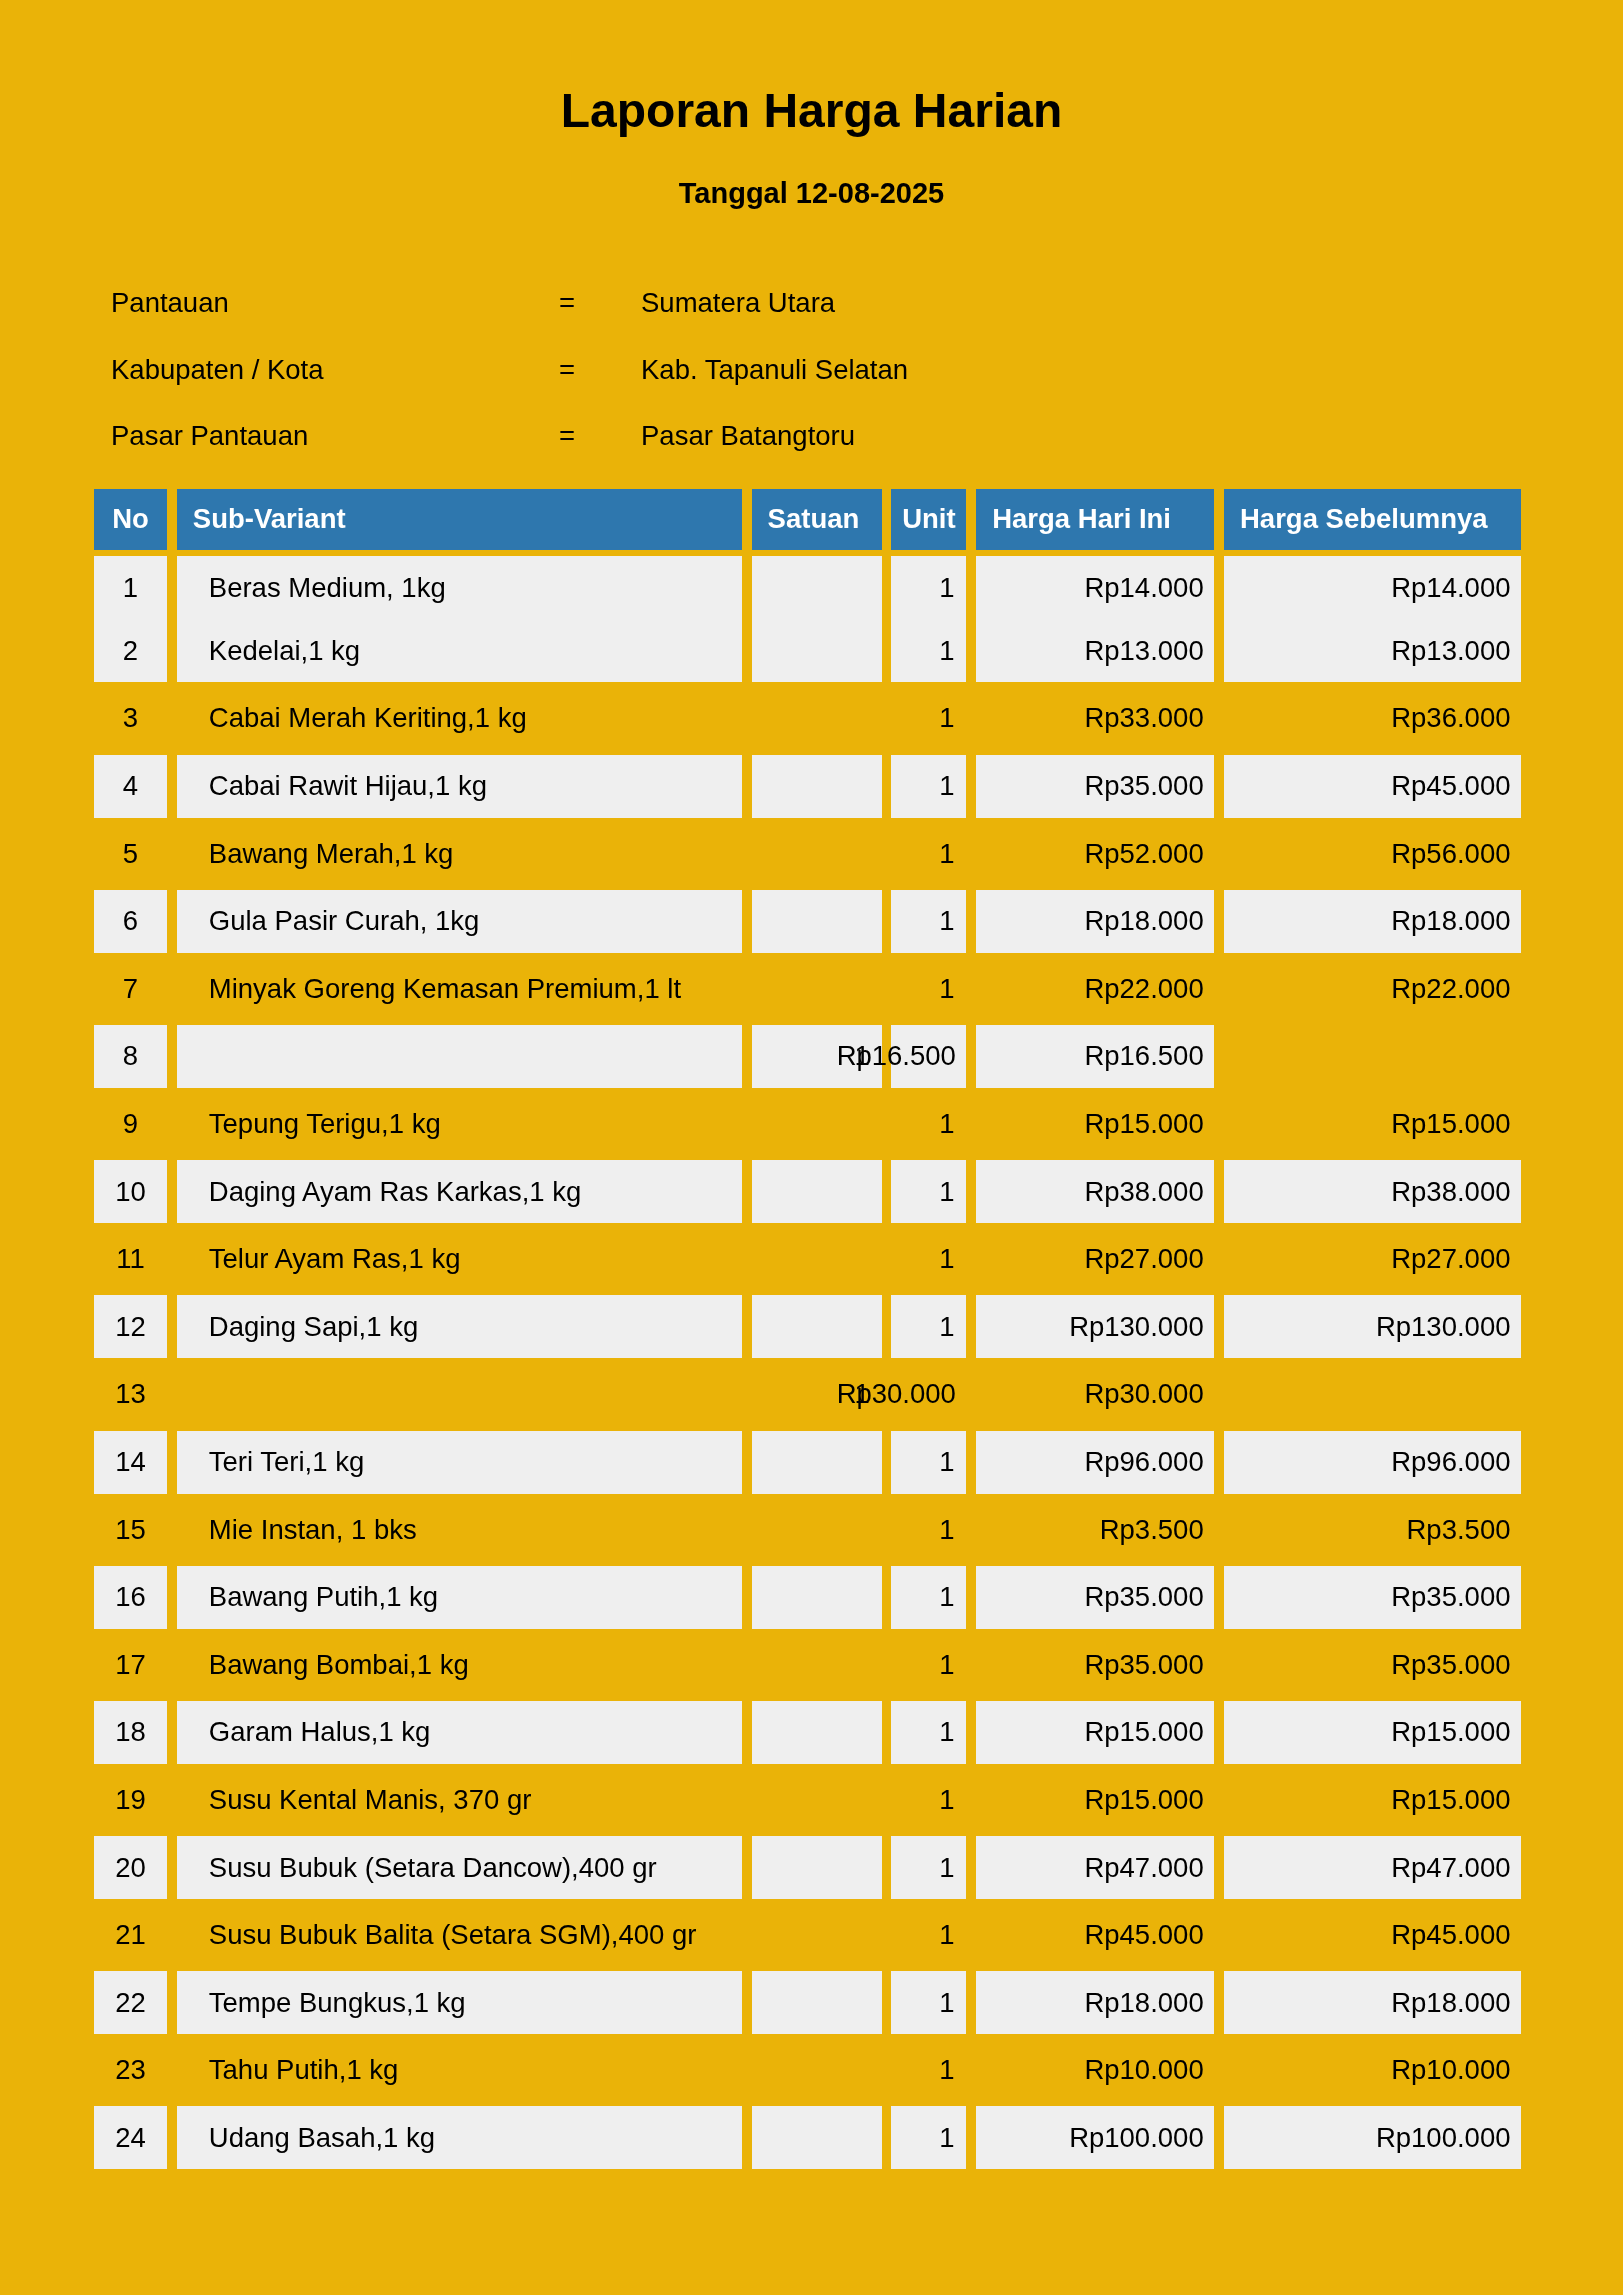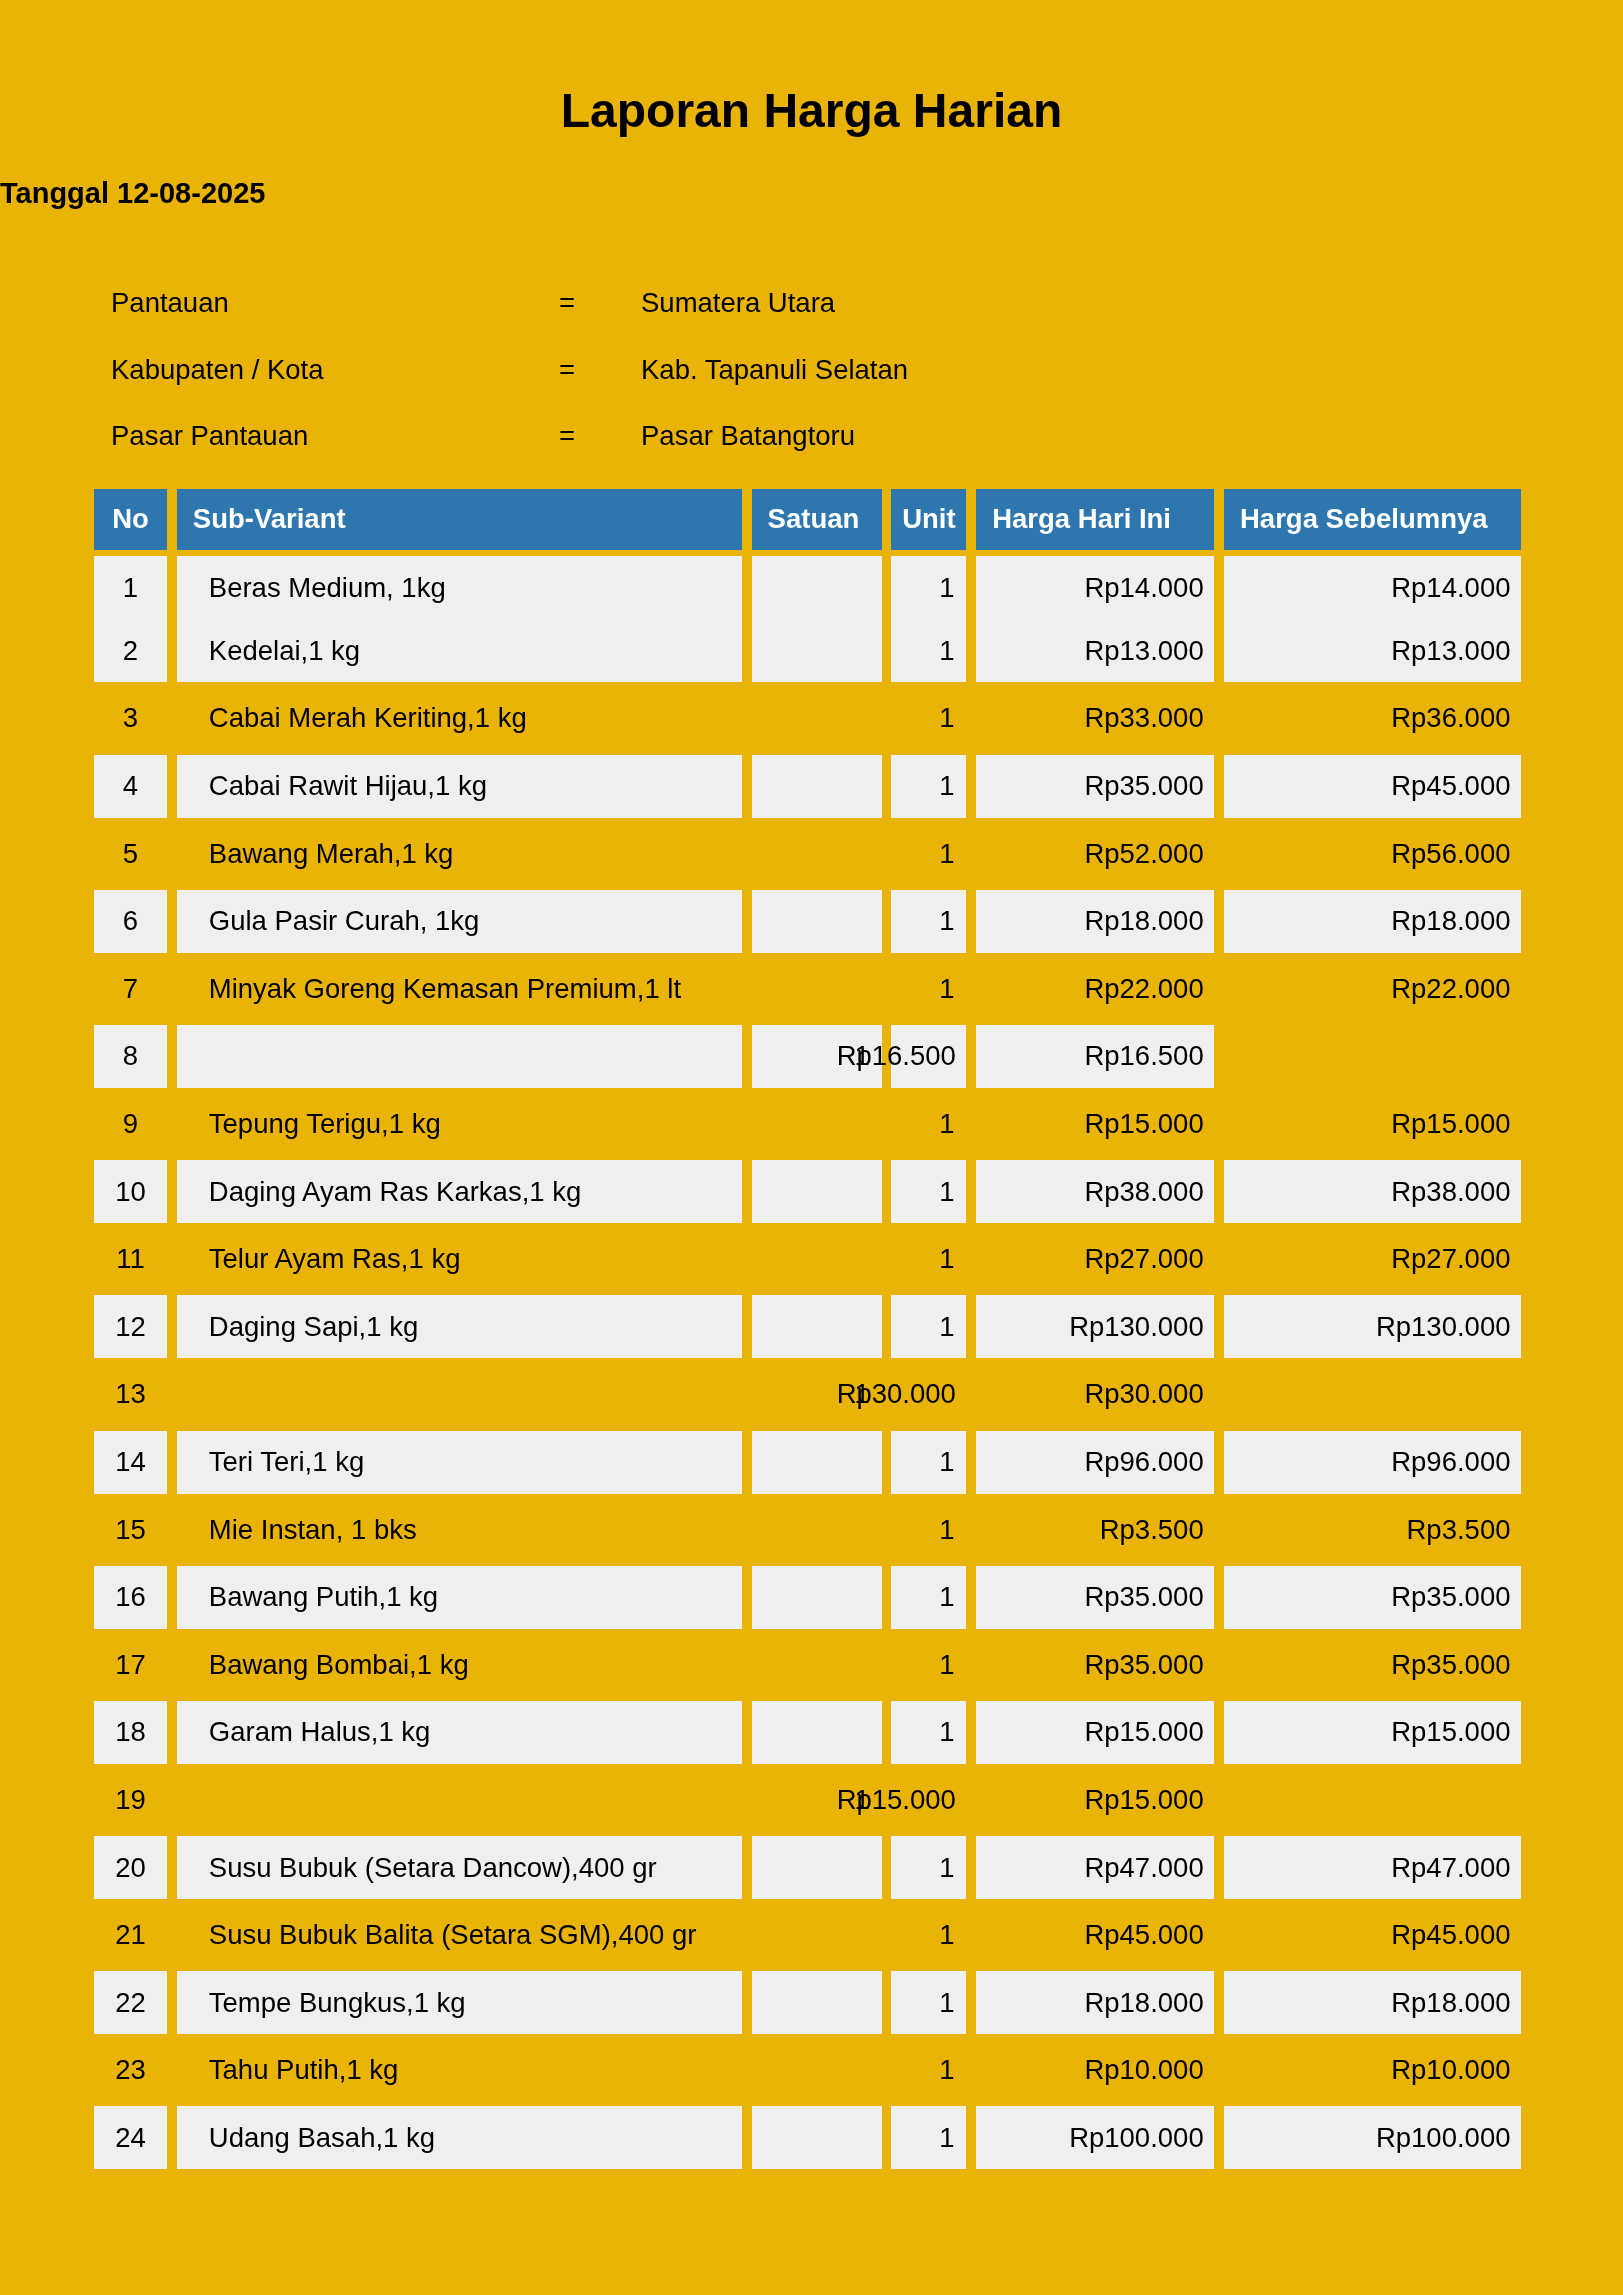--- a/index.html
+++ b/index.html
@@ -14,21 +14,21 @@
   }
   .title{
     margin:82px 0 0 0;
     text-align:center;
     font-size:48px;
     font-weight:700;
     line-height:1.2;
   }
   .subtitle{
     margin:36px 0 0 0;
-    text-align:left;
+    text-align:center;
     font-size:29px;
     font-weight:700;
     line-height:1.2;
   }
   .meta{
     margin:79px 0 0 111px;
     font-size:27.5px;
   }
   .meta-row{
     display:flex;
@@ -259,20 +259,21 @@
         <div class="tr grid-row shaded">
           <div class="td col0">18</div>
           <div class="td col1">Garam Halus,1 kg</div>
           <div class="td col2"></div>
           <div class="td col3">1</div>
           <div class="td col4">Rp15.000</div>
           <div class="td col5">Rp15.000</div>
         </div>
         <div class="tr grid-row">
           <div class="td col0">19</div>
+          <div class="td col1">Susu Kental Manis, 370 gr</div>
           <div class="td col2"></div>
           <div class="td col3">1</div>
           <div class="td col4">Rp15.000</div>
           <div class="td col5">Rp15.000</div>
         </div>
         <div class="tr grid-row shaded">
           <div class="td col0">20</div>
           <div class="td col1">Susu Bubuk (Setara Dancow),400 gr</div>
           <div class="td col2"></div>
           <div class="td col3">1</div>

